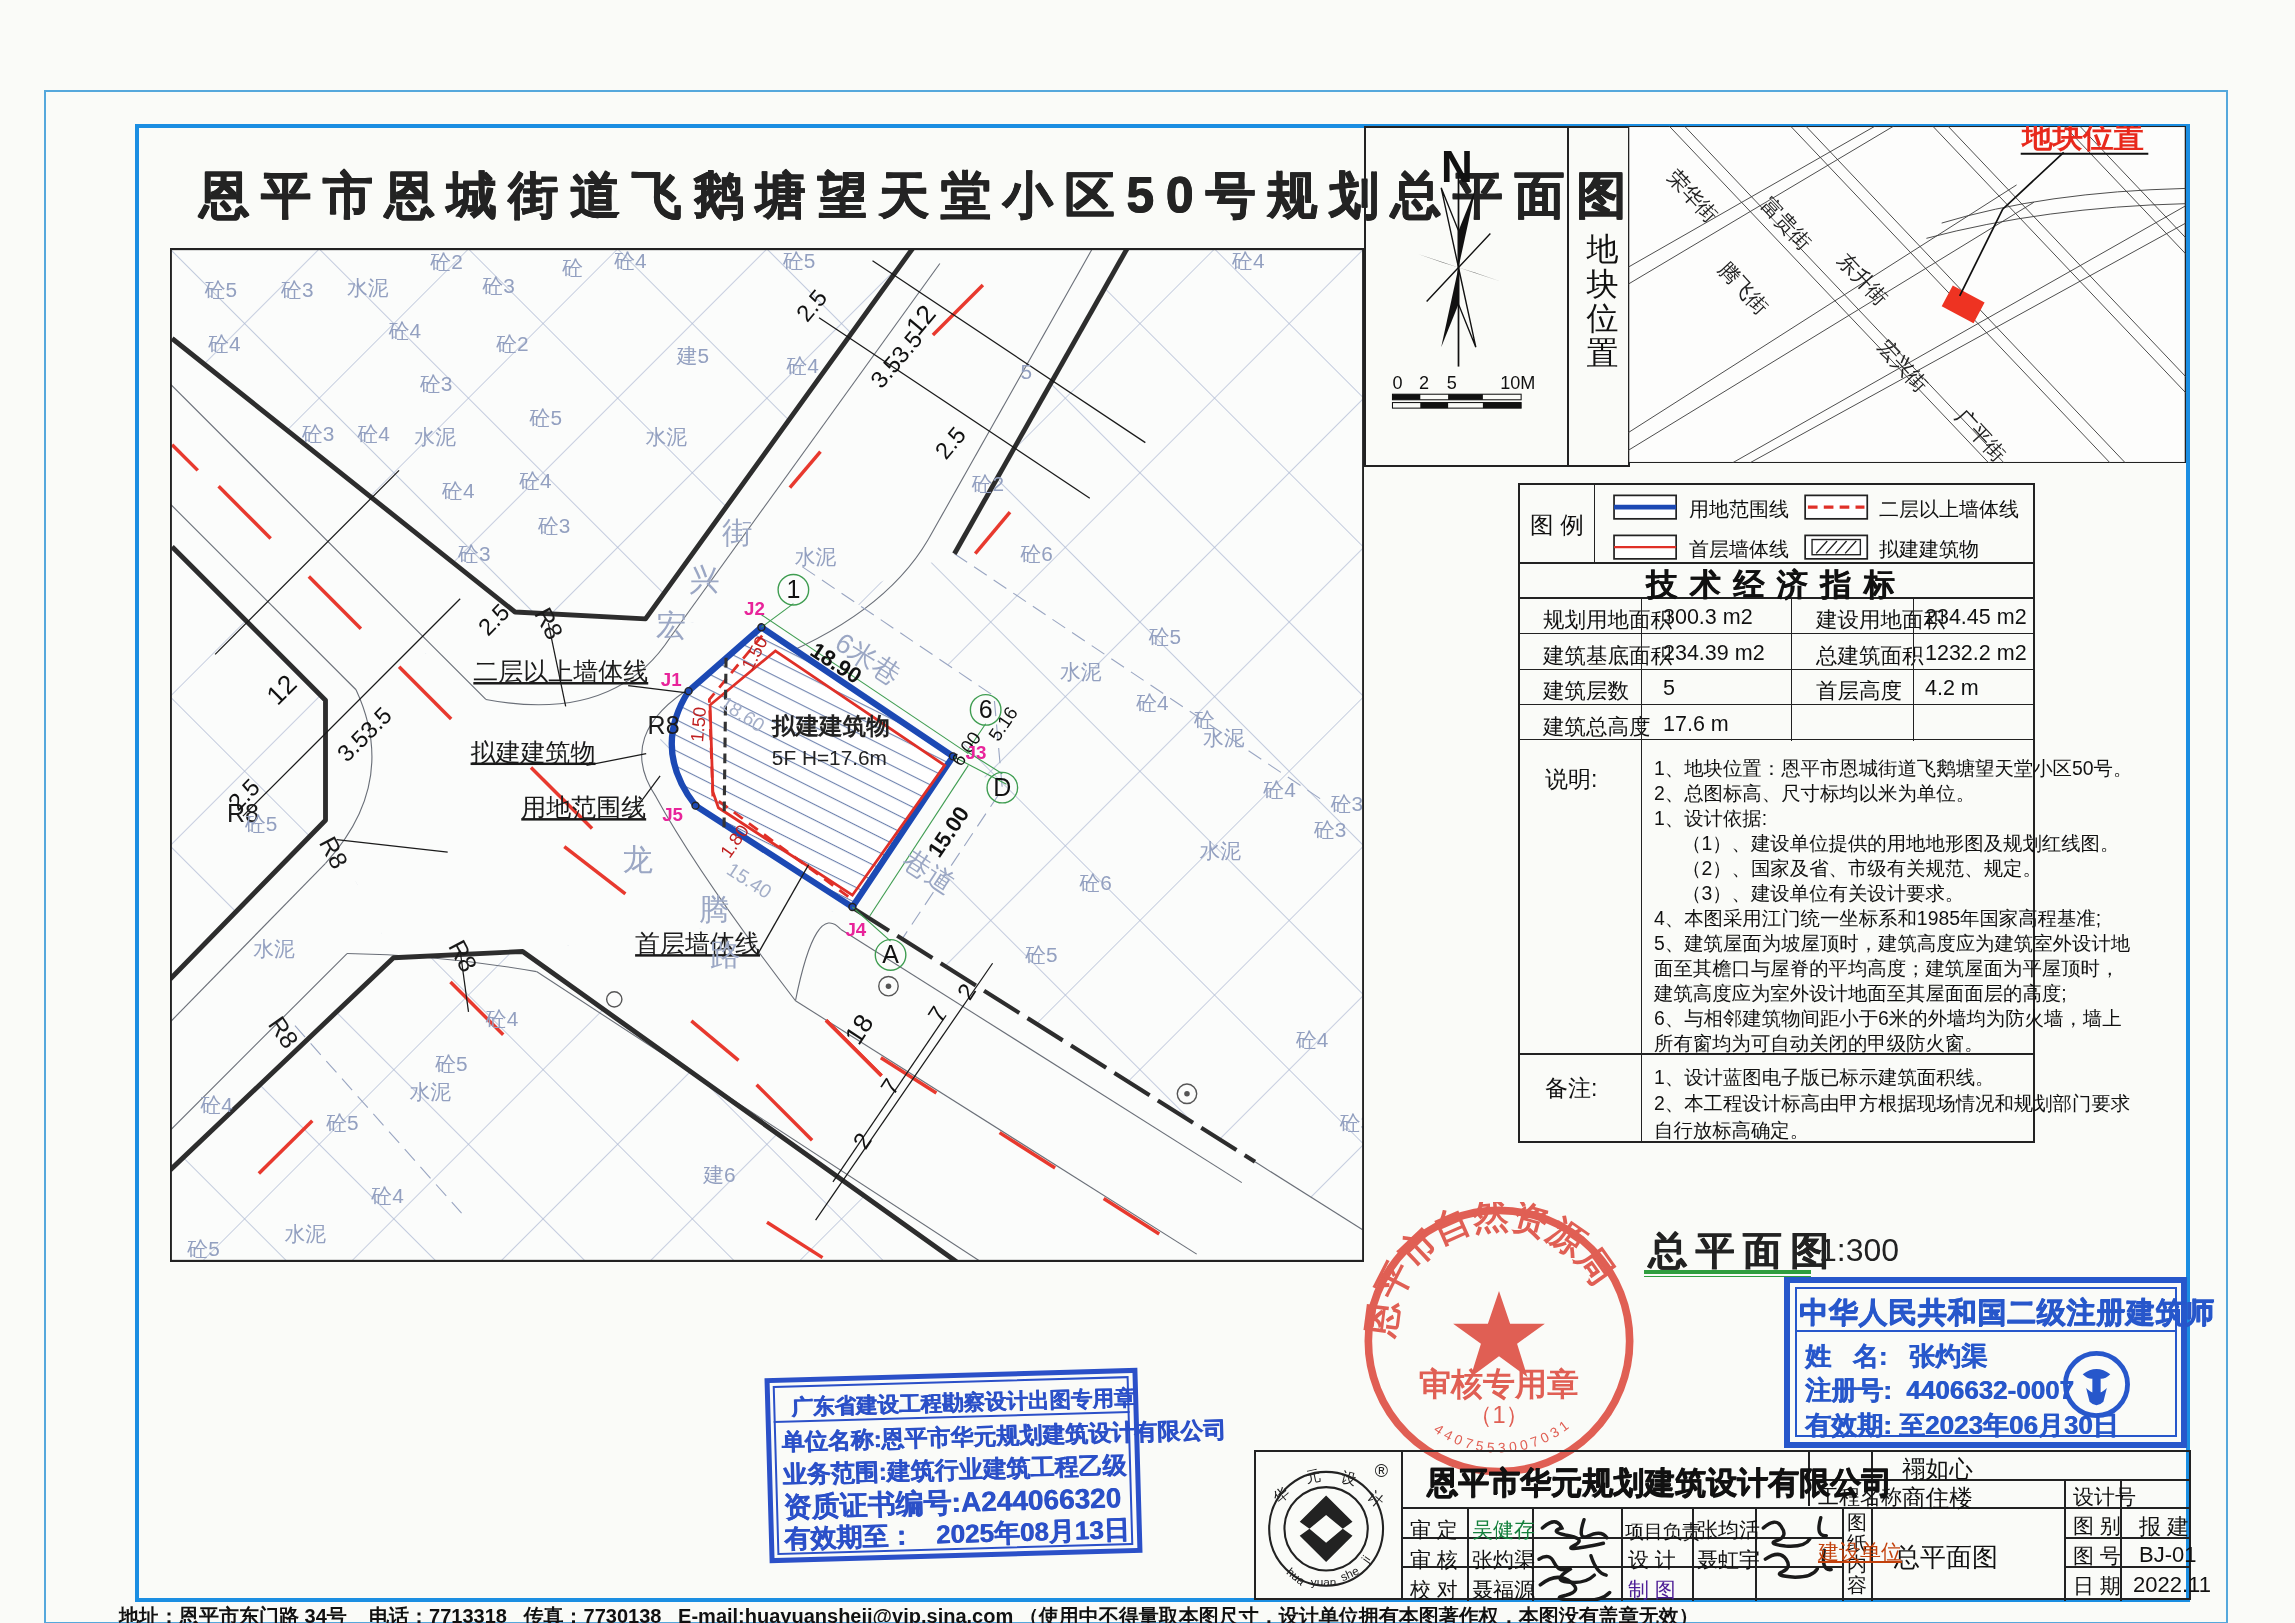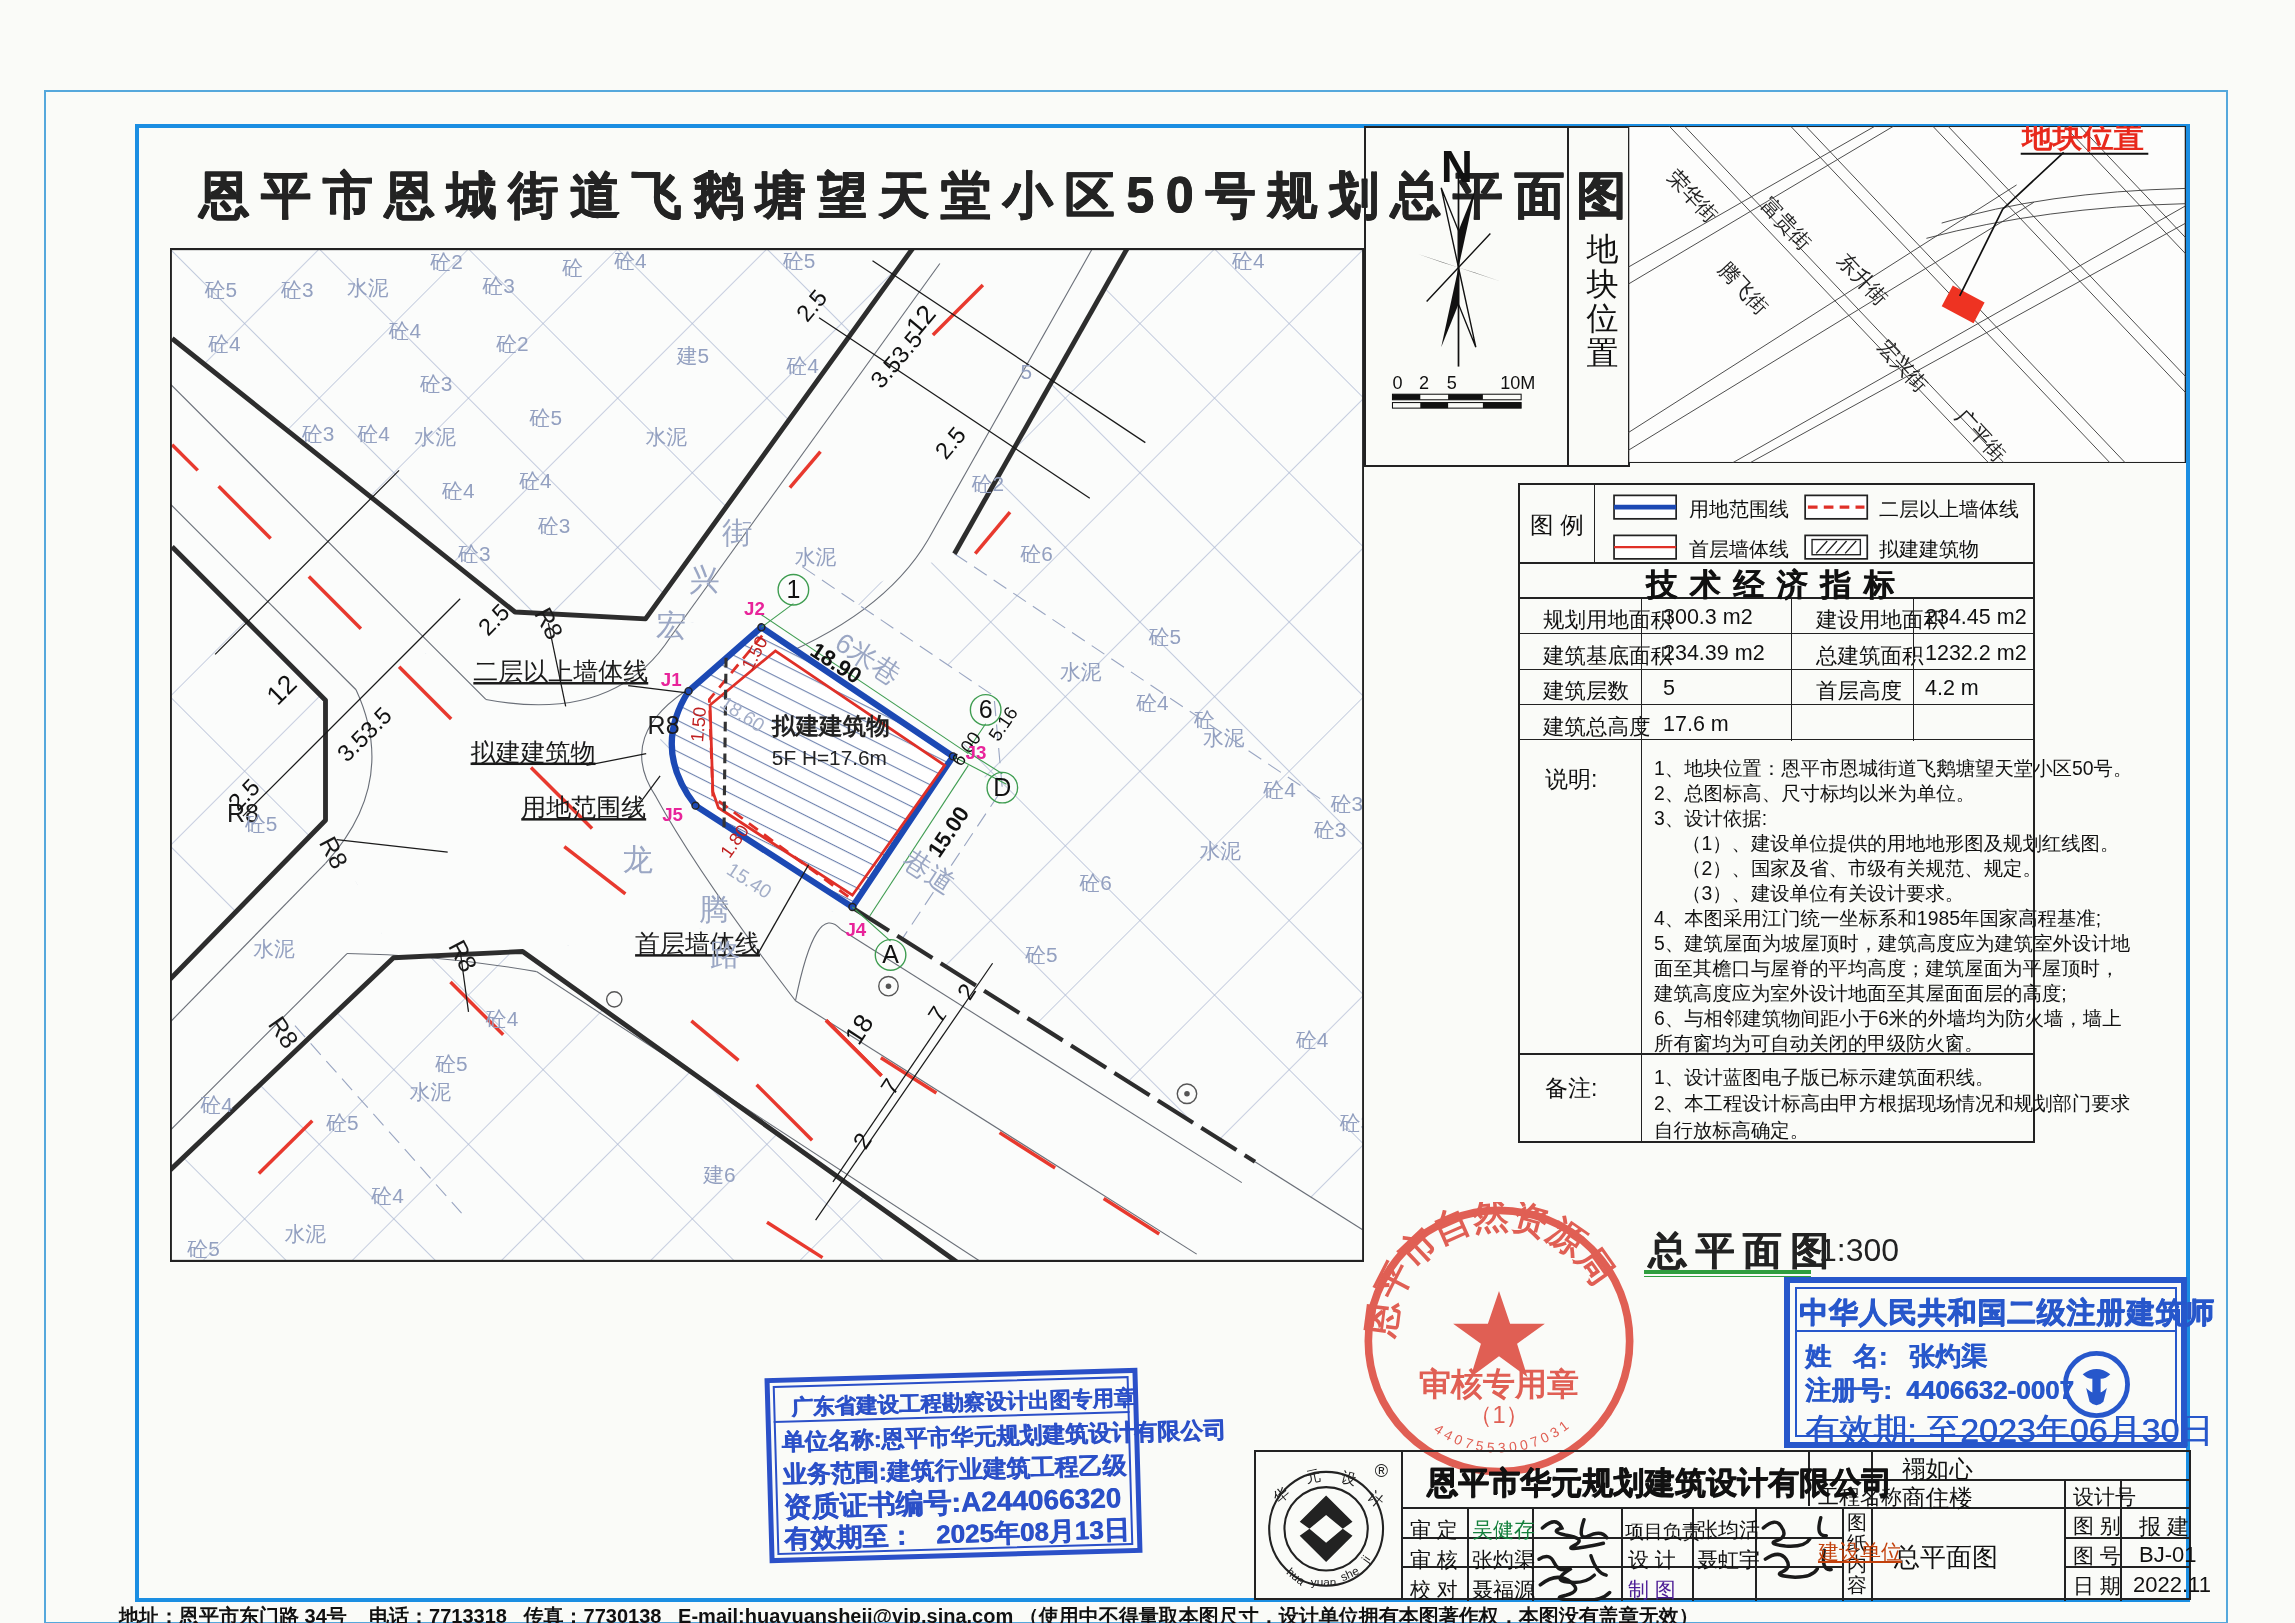--- a/index.html
+++ b/index.html
@@ -358,21 +358,21 @@
 <div class="abs" style="left:1641px;top:599px;width:0;height:142px;border-left:1.7px solid #222;"></div>
 <div class="abs" style="left:1791px;top:599px;width:0;height:142px;border-left:1.7px solid #222;"></div>
 <div class="abs" style="left:1913px;top:599px;width:0;height:142px;border-left:1.7px solid #222;"></div>
 
 <div class="abs" style="left:1518px;top:741px;width:517px;height:314px;box-sizing:border-box;border-bottom:2.1px solid #222;"></div>
 <div class="abs" style="left:1641px;top:741px;width:0;height:402px;border-left:1.7px solid #222;"></div>
 <div class="abs" style="left:1545px;top:764px;font-size:23px;color:#111;">说明:</div>
 
 <div class="abs" style="left:1654px;top:755px;font-size:19.4px;color:#111;white-space:nowrap;">1、地块位置：恩平市恩城街道飞鹅塘望天堂小区50号。</div>
 <div class="abs" style="left:1654px;top:780px;font-size:19.4px;color:#111;white-space:nowrap;">2、总图标高、尺寸标均以米为单位。</div>
-<div class="abs" style="left:1654px;top:805px;font-size:19.4px;color:#111;white-space:nowrap;">3、设计依据:</div>
+<div class="abs" style="left:1654px;top:805px;font-size:19.4px;color:#111;white-space:nowrap;">1、设计依据:</div>
 <div class="abs" style="left:1682px;top:830px;font-size:19.4px;color:#111;white-space:nowrap;">（1）、建设单位提供的用地地形图及规划红线图。</div>
 <div class="abs" style="left:1682px;top:855px;font-size:19.4px;color:#111;white-space:nowrap;">（2）、国家及省、市级有关规范、规定。</div>
 <div class="abs" style="left:1682px;top:880px;font-size:19.4px;color:#111;white-space:nowrap;">（3）、建设单位有关设计要求。</div>
 <div class="abs" style="left:1654px;top:905px;font-size:19.4px;color:#111;white-space:nowrap;">4、本图采用江门统一坐标系和1985年国家高程基准;</div>
 <div class="abs" style="left:1654px;top:930px;font-size:19.4px;color:#111;white-space:nowrap;">5、建筑屋面为坡屋顶时，建筑高度应为建筑室外设计地</div>
 <div class="abs" style="left:1654px;top:955px;font-size:19.4px;color:#111;white-space:nowrap;">面至其檐口与屋脊的平均高度；建筑屋面为平屋顶时，</div>
 <div class="abs" style="left:1654px;top:980px;font-size:19.4px;color:#111;white-space:nowrap;">建筑高度应为室外设计地面至其屋面面层的高度;</div>
 <div class="abs" style="left:1654px;top:1005px;font-size:19.4px;color:#111;white-space:nowrap;">6、与相邻建筑物间距小于6米的外墙均为防火墙，墙上</div>
 <div class="abs" style="left:1654px;top:1030px;font-size:19.4px;color:#111;white-space:nowrap;">所有窗均为可自动关闭的甲级防火窗。</div>
 
@@ -396,21 +396,21 @@
 <path id="arcdn" d="M60,280 A162,162 0 0,0 340,280" fill="none"></path>
 <text font-size="20" fill="#dd4a3e"><textPath href="#arcdn" startOffset="20%">4 4 0 7 5 5 3 0 0 7 0 3 1</textPath></text>
 </svg>
 
 <div class="abs" style="left:1784px;top:1277px;width:403px;height:171px;border:6.2px solid #2757cb;box-sizing:border-box;background:rgba(255,255,255,0);"></div>
 <div class="abs" style="left:1795px;top:1287px;width:382px;height:150px;border:2.1px solid #2757cb;box-sizing:border-box;"></div>
 <div class="abs" style="left:1799px;top:1293px;font-size:29px;color:#2757cb;font-weight:bold;letter-spacing:0.7px;text-shadow:0.7px 0 #2757cb,0 0.7px #2757cb;">中华人民共和国二级注册建筑师</div>
 <div class="abs" style="left:1795px;top:1330px;width:382px;height:0;border-top:2.1px solid #2757cb;"></div>
 <div class="abs" style="left:1805px;top:1339px;font-size:26px;color:#2757cb;font-weight:bold;text-shadow:0.7px 0 #2757cb;">姓&nbsp;&nbsp;&nbsp;名:&nbsp;&nbsp;&nbsp;张灼渠</div>
 <div class="abs" style="left:1805px;top:1373px;font-size:26px;color:#2757cb;font-weight:bold;text-shadow:0.7px 0 #2757cb;">注册号:&nbsp;&nbsp;4406632-0007</div>
-<div class="abs" style="left:1805px;top:1408px;font-size:34px;color:#2757cb;font-weight:normal;text-shadow:0.7px 0 #2757cb;">有效期:&nbsp;至2023年06月30日</div>
+<div class="abs" style="left:1805px;top:1408px;font-size:26px;color:#2757cb;font-weight:bold;text-shadow:0.7px 0 #2757cb;">有效期:&nbsp;至2023年06月30日</div>
 <svg class="abs" style="left:2062px;top:1350px;" width="69" height="69" viewBox="0 0 100 100">
 <circle cx="50" cy="50" r="45" fill="none" stroke="#2757cb" stroke-width="7"></circle>
 <path d="M30,35 Q50,20 70,35 Q60,45 50,40 Q40,45 30,35 Z" fill="#2757cb"></path>
 <path d="M35,55 Q50,70 65,55 L60,75 Q50,85 40,75 Z" fill="#2757cb"></path>
 <rect x="44" y="38" width="12" height="28" fill="#2757cb"></rect>
 </svg>
 
 <div class="abs" style="left:767px;top:1373px;width:373px;height:185px;transform:rotate(-1.6deg);">
 <div class="abs" style="left:0;top:0;width:373px;height:185px;border:5.6px solid #2b50c8;box-sizing:border-box;"></div>
 <div class="abs" style="left:8.3px;top:8.3px;width:356px;height:169px;border:2.1px solid #2b50c8;box-sizing:border-box;"></div>

